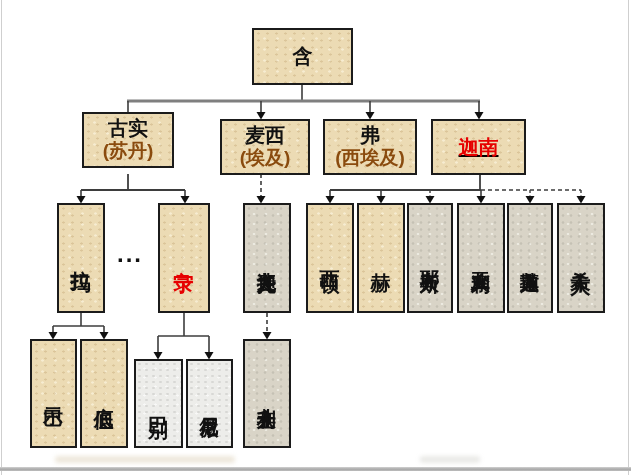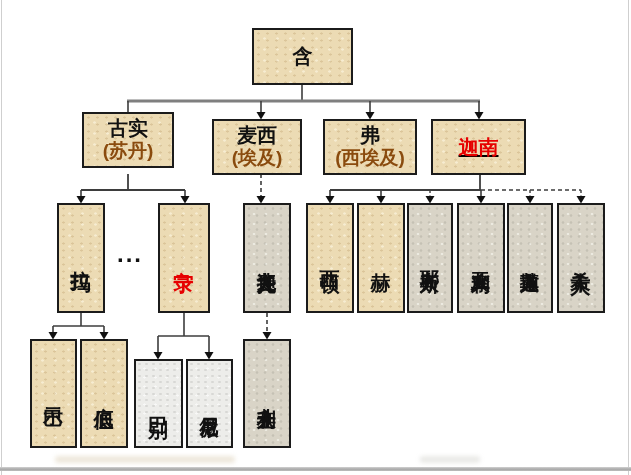--- a/index.html
+++ b/index.html
@@ -116,21 +116,21 @@
   </svg>
 
   <div class="node tan" style="left:252px;top:28px;width:101px;height:57px;">
     <span class="h1">含</span>
   </div>
 
   <div class="node tan" style="left:82px;top:112px;width:92px;height:56px;">
     <span class="h1">古实</span>
     <span class="h2">(苏丹)</span>
   </div>
-  <div class="node tan" style="left:212px;top:119px;width:90px;height:56px;">
+  <div class="node tan" style="left:220px;top:119px;width:90px;height:56px;">
     <span class="h1">麦西</span>
     <span class="h2">(埃及)</span>
   </div>
   <div class="node tan" style="left:323px;top:119px;width:94px;height:56px;">
     <span class="h1">弗</span>
     <span class="h2">(西埃及)</span>
   </div>
   <div class="node tan" style="left:431px;top:119px;width:95px;height:56px;text-decoration:underline;">
     <span class="h1 red">迦南</span>
   </div>

